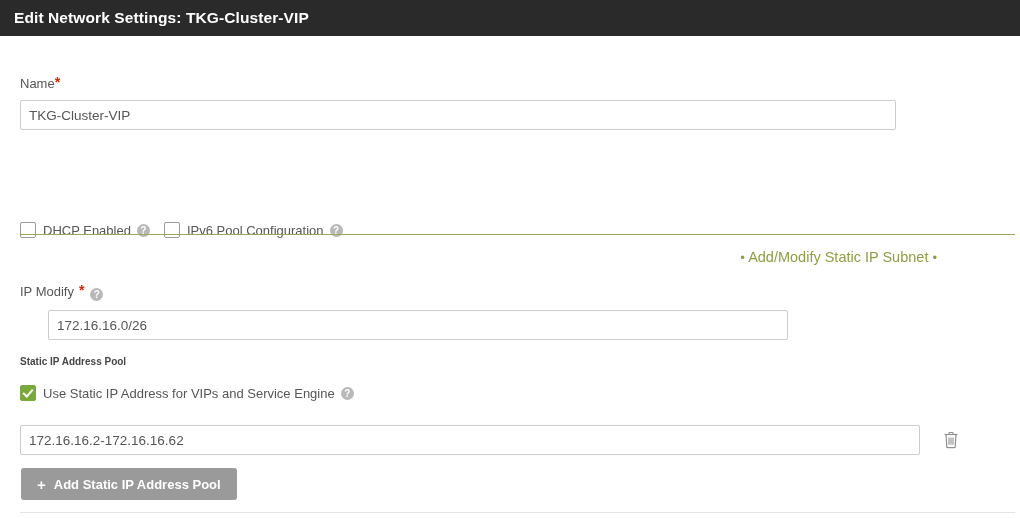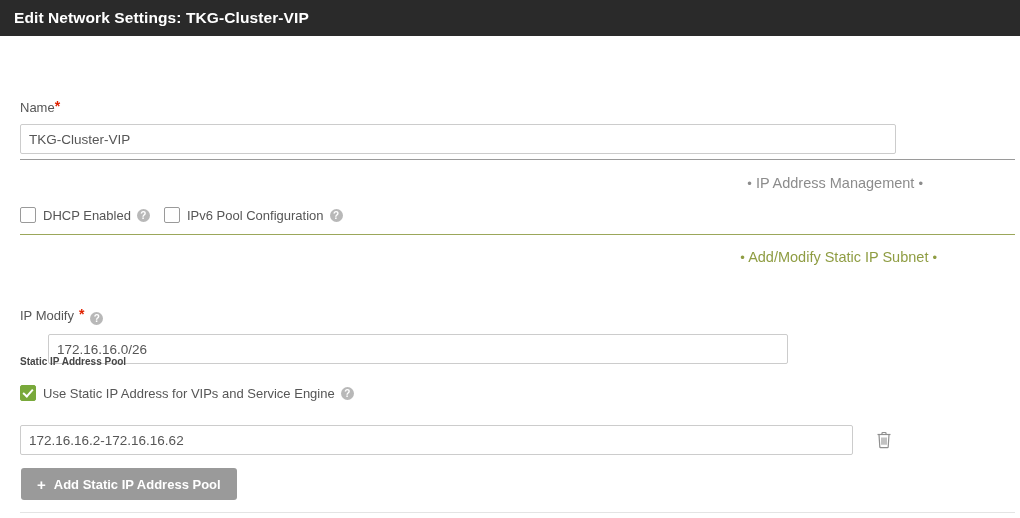--- a/index.html
+++ b/index.html
@@ -45,21 +45,20 @@
     width: 1020px;
     height: 468px;
     background: #ffffff;
   }
 
   .field-label {
     font-size: 13px;
     color: #565656;
     line-height: 14px;
     white-space: nowrap;
-    margin-top: 24px;
   }
   .req-star {
     color: #e02200;
     font-size: 14px;
     font-weight: 700;
     vertical-align: text-top;
     line-height: 12px;
   }
   .req-star.spaced { margin-left: 5px; }
 
@@ -175,21 +174,21 @@
     color: #ffffff;
     font-size: 10px;
     line-height: 13px;
     text-align: center;
     font-weight: 700;
     margin-left: 6px;
     vertical-align: -2px;
     flex: 0 0 auto;
   }
 
-  .dhcp-row { top: 157px; left: 20px; }
+  .dhcp-row { top: 172px; left: 20px; }
 
   
   .subnet-group {
     position: absolute;
     left: 20px;
     top: 234px;
   }
   .subnet-group .text-input {
     width: 740px;
     margin-top: 9px;
@@ -210,21 +209,21 @@
   .pool-cb-row { top: 335px; left: 20px; }
 
   .pool-entry-row {
     position: absolute;
     left: 20px;
     top: 375px;
     display: flex;
     align-items: center;
   }
   .pool-entry-row .text-input {
-    width: 833px;
+    width: 900px;
   }
   .trash-btn {
     margin-left: 20px;
     width: 22px;
     height: 24px;
     background: none;
     border: none;
     padding: 0;
     cursor: pointer;
     display: flex;
@@ -273,25 +272,20 @@
   <span class="titlebar-text">Edit Network Settings: TKG-Cluster-VIP</span>
 </div>
 
 <div class="form-body">
 
   <div class="name-group">
     <div class="field-label"><span>Name</span><span class="req-star">*</span></div>
     <input class="text-input" type="text" value="TKG-Cluster-VIP" style="">
   </div>
 
-  <div class="fieldset fs-iam">
-    <div class="fieldset-legend"><span class="legend-dot">•</span>
-      <span>IP Address Management</span>
-      <span class="legend-dot">•</span></div>
-  </div>
 
   <div class="checkbox-row dhcp-row">
     <div class="cb-item">
       <span class="cb-box"></span>
       <span class="cb-label">DHCP Enabled</span>
       <span class="help-icon">?</span>
     </div>
     <div class="cb-item">
       <span class="cb-box"></span>
       <span class="cb-label">IPv6 Pool Configuration</span>

